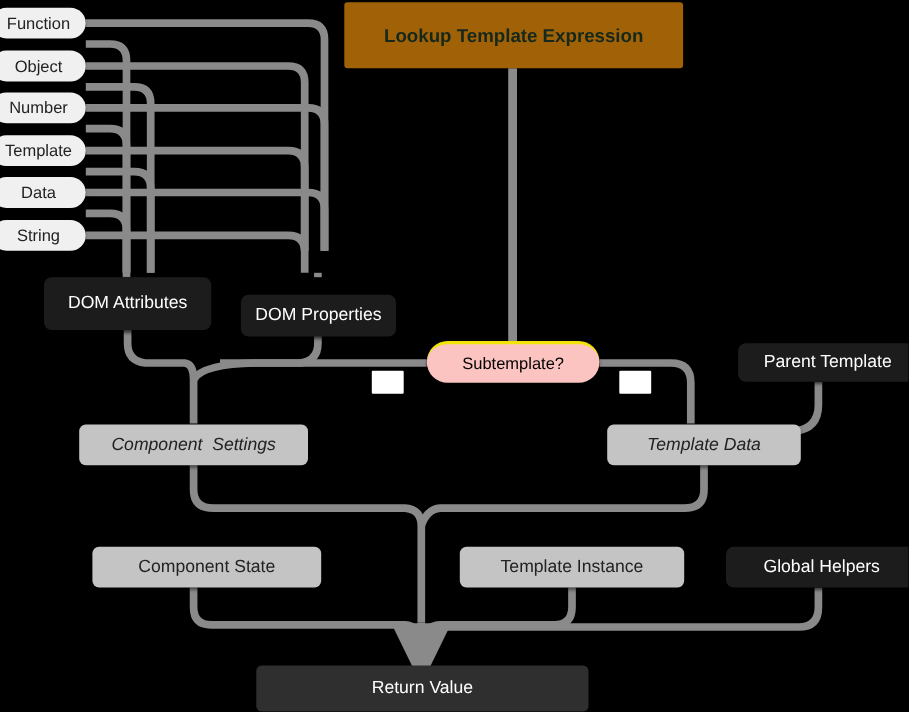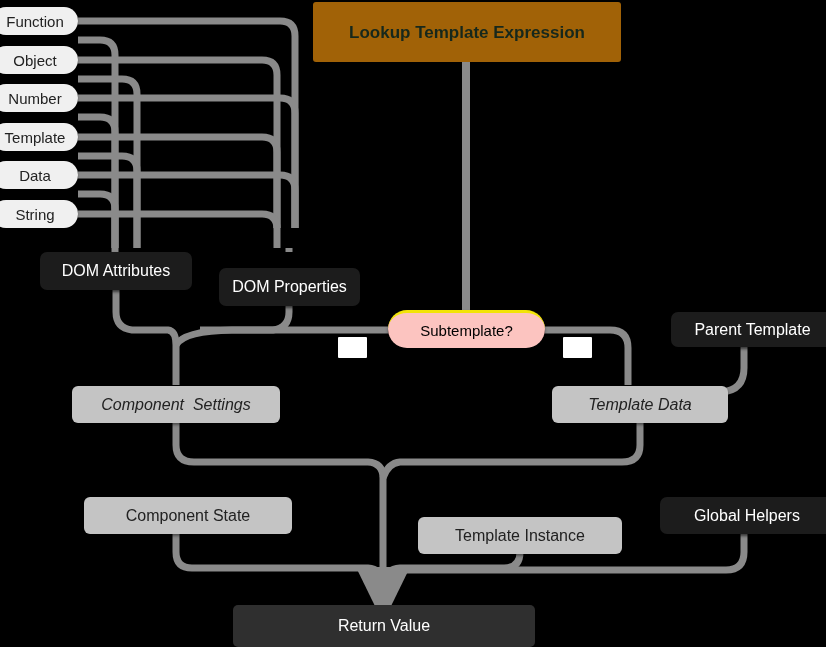--- a/index.html
+++ b/index.html
@@ -151,21 +151,21 @@
     <span>Data</span>
   </div>
   <div class="node pill" style="left:-8px; top:200px; width:86px; height:28px;">
     <span>String</span>
   </div>
 
   <div class="node start" style="left:313px; top:2px; width:308px; height:60px;">
     <span>Lookup Template Expression</span>
   </div>
 
-  <div class="node dark" style="left:40px; top:252px; width:152px; height:38px;">
+  <div class="node dark" style="left:40px; top:252px; width:152px; height:48px;">
     <span>DOM Attributes</span>
   </div>
   <div class="node dark" style="left:219px; top:252px; width:141px; height:38px;margin-top:16px;">
     <span>DOM Properties</span>
   </div>
 
   <div class="node decision" style="left:388px; top:310px; width:157px; height:38px;">
     <span>Subtemplate?</span>
   </div>
   <div class="node chip" style="left:338px; top:337px; width:29px; height:21px;">
@@ -182,21 +182,21 @@
   <div class="node gray" style="left:72px; top:386px; width:208px; height:37px;font-style:italic;">
     <span>Component  Settings</span>
   </div>
   <div class="node gray" style="left:552px; top:386px; width:176px; height:37px;font-style:italic;">
     <span>Template Data</span>
   </div>
 
   <div class="node gray" style="left:84px; top:497px; width:208px; height:37px;">
     <span>Component State</span>
   </div>
-  <div class="node gray" style="left:418px; top:497px; width:204px; height:37px;margin-top:20px;">
+  <div class="node gray" style="left:418px; top:497px; width:204px; height:37px;">
     <span>Template Instance</span>
   </div>
   <div class="node dark" style="left:660px; top:497px; width:174px; height:37px;">
     <span>Global Helpers</span>
   </div>
 
   <div class="node dark-wide" style="left:233px; top:605px; width:302px; height:42px;">
     <span>Return Value</span>
   </div>
 

